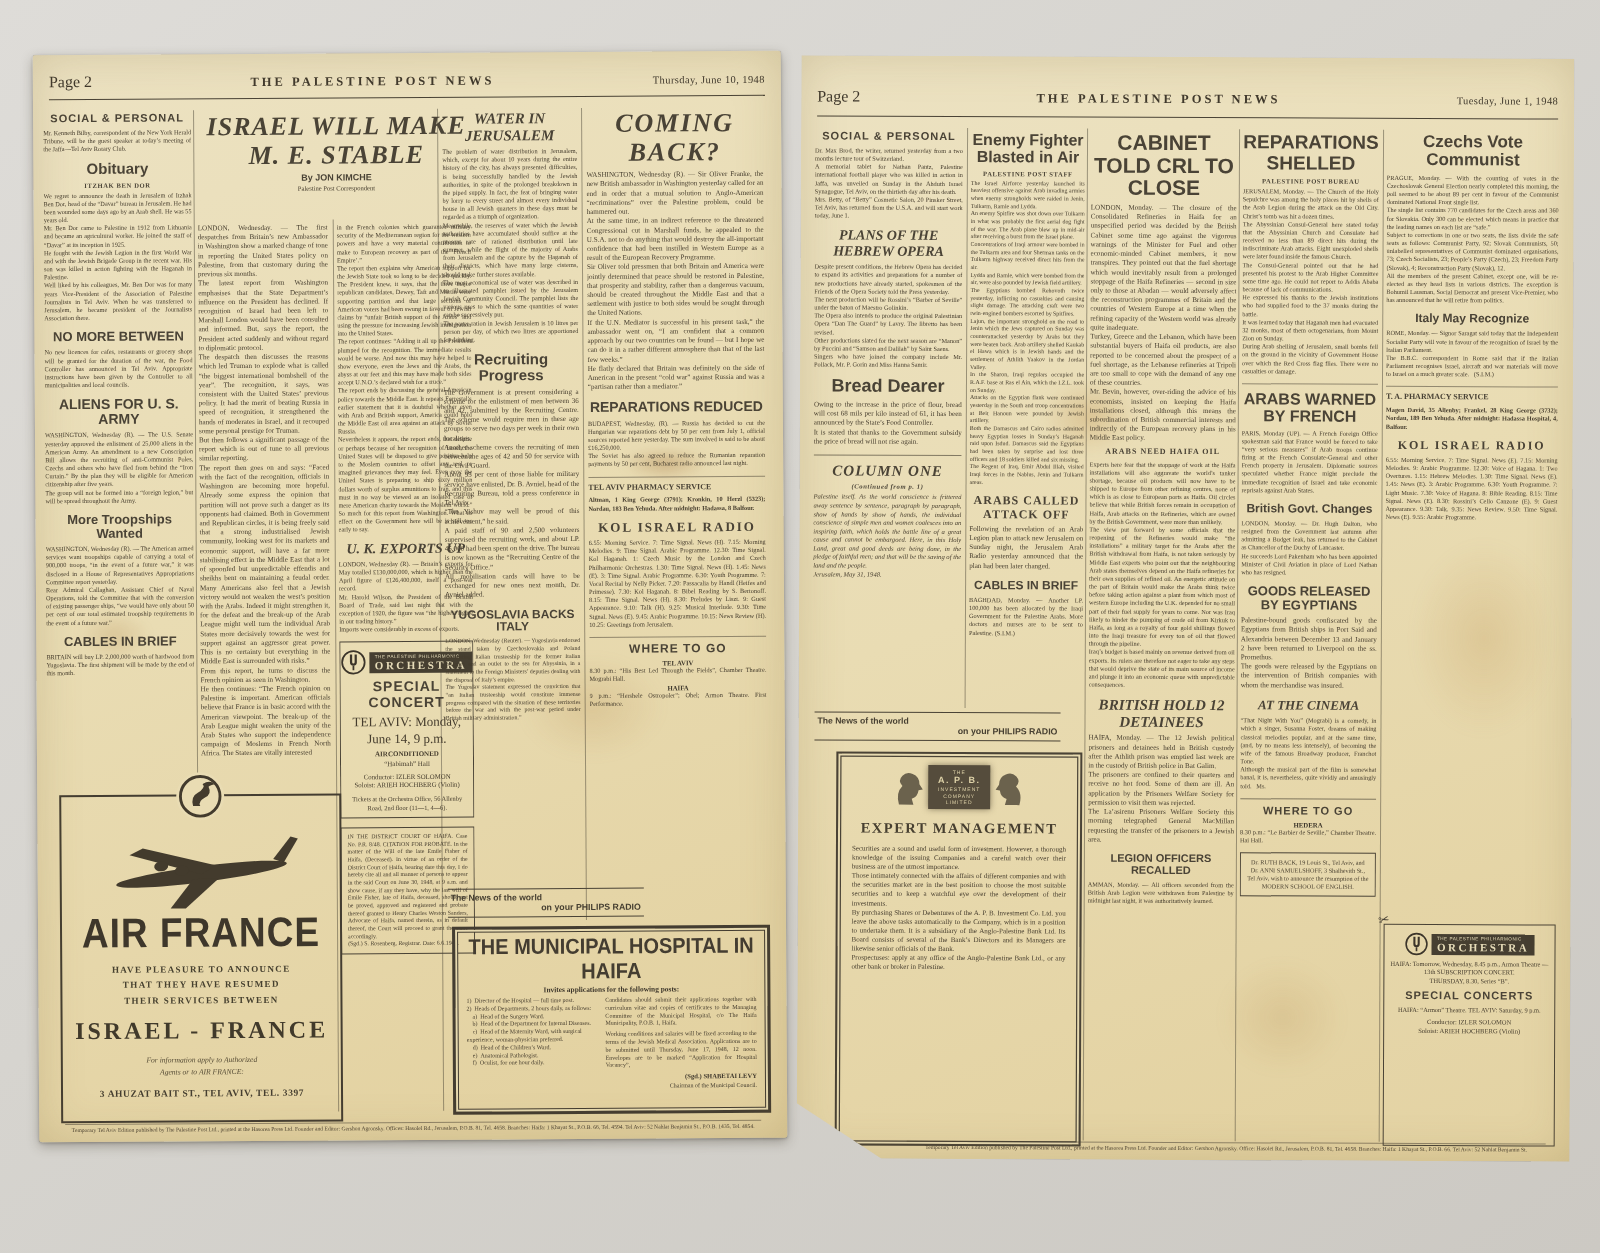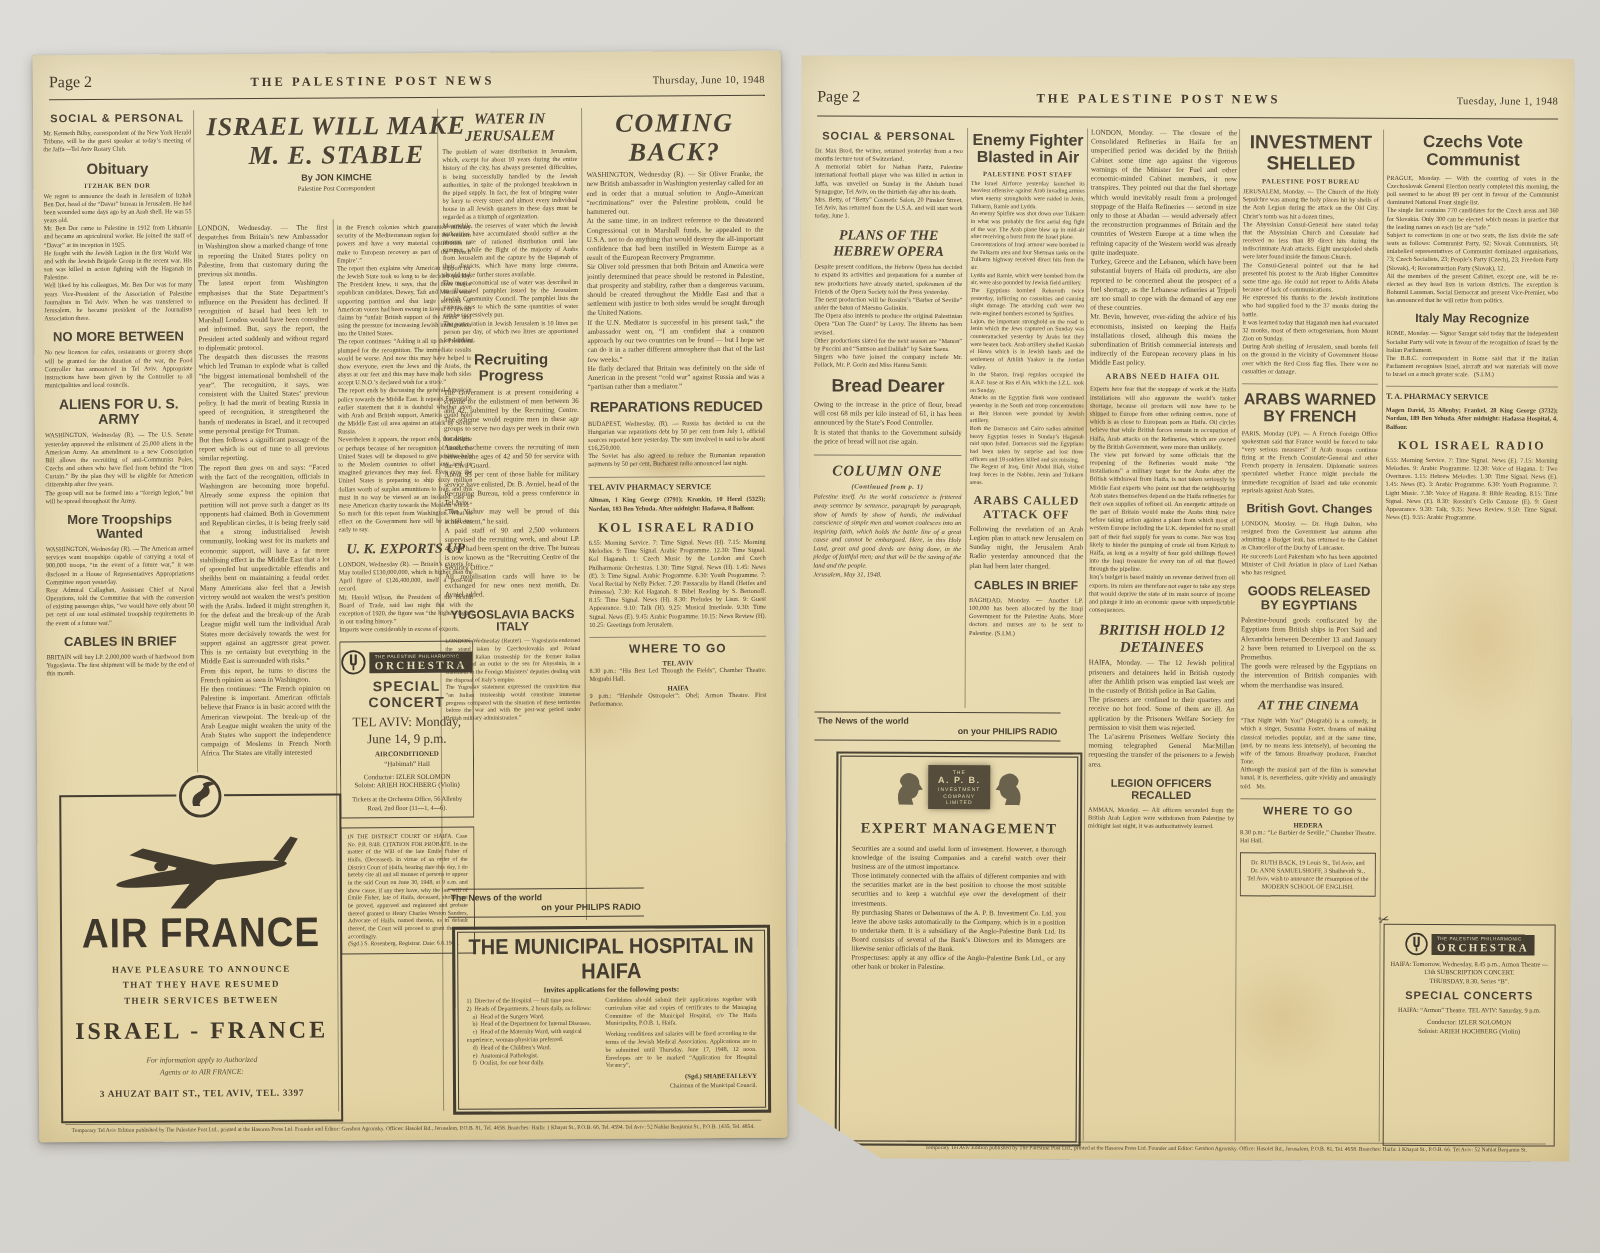--- a/index.html
+++ b/index.html
@@ -399,20 +399,21 @@
         <p class="body lg">Following the revelation of an Arab Legion plan to attack new Jerusalem on Sunday night, the Jerusalem Arab Radio yesterday announced that the plan had been later changed.</p>
       </article>
       <article class="story">
         <h3 class="hs fs12">CABLES IN BRIEF</h3>
         <p class="body">BAGHDAD, Monday. — Another LP. 100,000 has been allocated by the Iraqi Government for the Palestine Arabs. More doctors and nurses are to be sent to Palestine. (S.I.M.)</p>
       </article>
     </div>
 
     <div class="col" style="left:290px;top:72px;width:146px;height:1012px;">
       <article class="story">
+        <h3 class="hs fs21">CABINET TOLD CRL TO CLOSE</h3>
         <p class="body lg">LONDON, Monday. — The closure of the Consolidated Refineries in Haifa for an unspecified period was decided by the British Cabinet some time ago against the vigorous warnings of the Minister for Fuel and other economic-minded Cabinet members, it now transpires. They pointed out that the fuel shortage which would inevitably result from a prolonged stoppage of the Haifa Refineries — second in size only to those at Abadan — would adversely affect the reconstruction programmes of Britain and the countries of Western Europe at a time when the refining capacity of the Western world was already quite inadequate.
 Turkey, Greece and the Lebanon, which have been substantial buyers of Haifa oil products, are also reported to be concerned about the prospect of a fuel shortage, as the Lebanese refineries at Tripoli are too small to cope with the demand of any one of these countries.
 Mr. Bevin, however, over-riding the advice of his economists, insisted on keeping the Haifa installations closed, although this means the subordination of British commercial interests and indirectly of the European recovery plans in his Middle East policy.</p>
         <div class="hf fs8 sp1" style="margin-top:4px;">ARABS NEED HAIFA OIL</div>
         <p class="body">Experts here fear that the stoppage of work at the Haifa installations will also aggravate the world’s tanker shortage, because oil products will now have to be shipped to Europe from other refining centres, none of which is as close to European ports as Haifa. Oil circles believe that while British forces remain in occupation of Haifa, Arab attacks on the Refineries, which are owned by the British Government, were more than unlikely.
 The view put forward by some officials that the reopening of the Refineries would make “the installations” a military target for the Arabs after the British withdrawal from Haifa, is not taken seriously by Middle East experts who point out that the neighbouring Arab states themselves depend on the Haifa refineries for their own supplies of refined oil. An energetic attitude on the part of Britain would make the Arabs think twice before taking action against a plant from which most of western Europe including the U.K. depended for no small part of their fuel supply for years to come. Nor was Iraq likely to hinder the pumping of crude oil from Kirkuk to Haifa, as long as a royalty of four gold shillings flowed into the Iraqi treasure for every ton of oil that flowed through the pipeline.
 Iraq’s budget is based mainly on revenue derived from oil exports. Its rulers are therefore not eager to take any steps that would deprive the state of its main source of income and plunge it into an economic queue with unpredictable consequences.</p>
       </article>
       <article class="story">
         <h3 class="hf hi fs15">BRITISH HOLD 12 DETAINEES</h3>
@@ -421,21 +422,21 @@
 The La’asirenu Prisoners Welfare Society this morning telegraphed General MacMillan requesting the transfer of the prisoners to a Jewish area.</p>
       </article>
       <article class="story">
         <h3 class="hs fs11">LEGION OFFICERS RECALLED</h3>
         <p class="body">AMMAN, Monday. — All officers seconded from the British Arab Legion were withdrawn from Palestine by midnight last night, it was authoritatively learned.</p>
       </article>
     </div>
 
     <div class="col" style="left:442px;top:72px;width:136px;height:1012px;">
       <article class="story">
-        <h3 class="hs fs19">INVESTMENT SHELLED</h3>
+        <h3 class="hs fs19">REPARATIONS SHELLED</h3>
         <div class="kick">PALESTINE POST BUREAU</div>
         <p class="body">JERUSALEM, Monday. — The Church of the Holy Sepulchre was among the holy places hit by shells of the Arab Legion during the attack on the Old City. Christ’s tomb was hit a dozen times.
 The Abyssinian Consul-General here stated today that the Abyssinian Church and Consulate had received no less than 89 direct hits during the indiscriminate Arab attacks. Eight unexploded shells were later found inside the famous Church.
 The Consul-General pointed out that he had presented his protest to the Arab Higher Committee some time ago. He could not report to Addis Ababa because of lack of communications.
 He expressed his thanks to the Jewish institutions who had supplied food to the 37 monks during the battle.
 It was learned today that Haganah men had evacuated 32 monks, most of them octogenarians, from Mount Zion on Sunday.
 During Arab shelling of Jerusalem, small bombs fell on the ground in the vicinity of Government House over which the Red Cross flag flies. There were no casualties or damage.</p>
       </article>
       <article class="story" style="border-top:1px solid rgba(74,67,54,.55);padding-top:3px;">
         <h3 class="hs fs16">ARABS WARNED BY FRENCH</h3>

